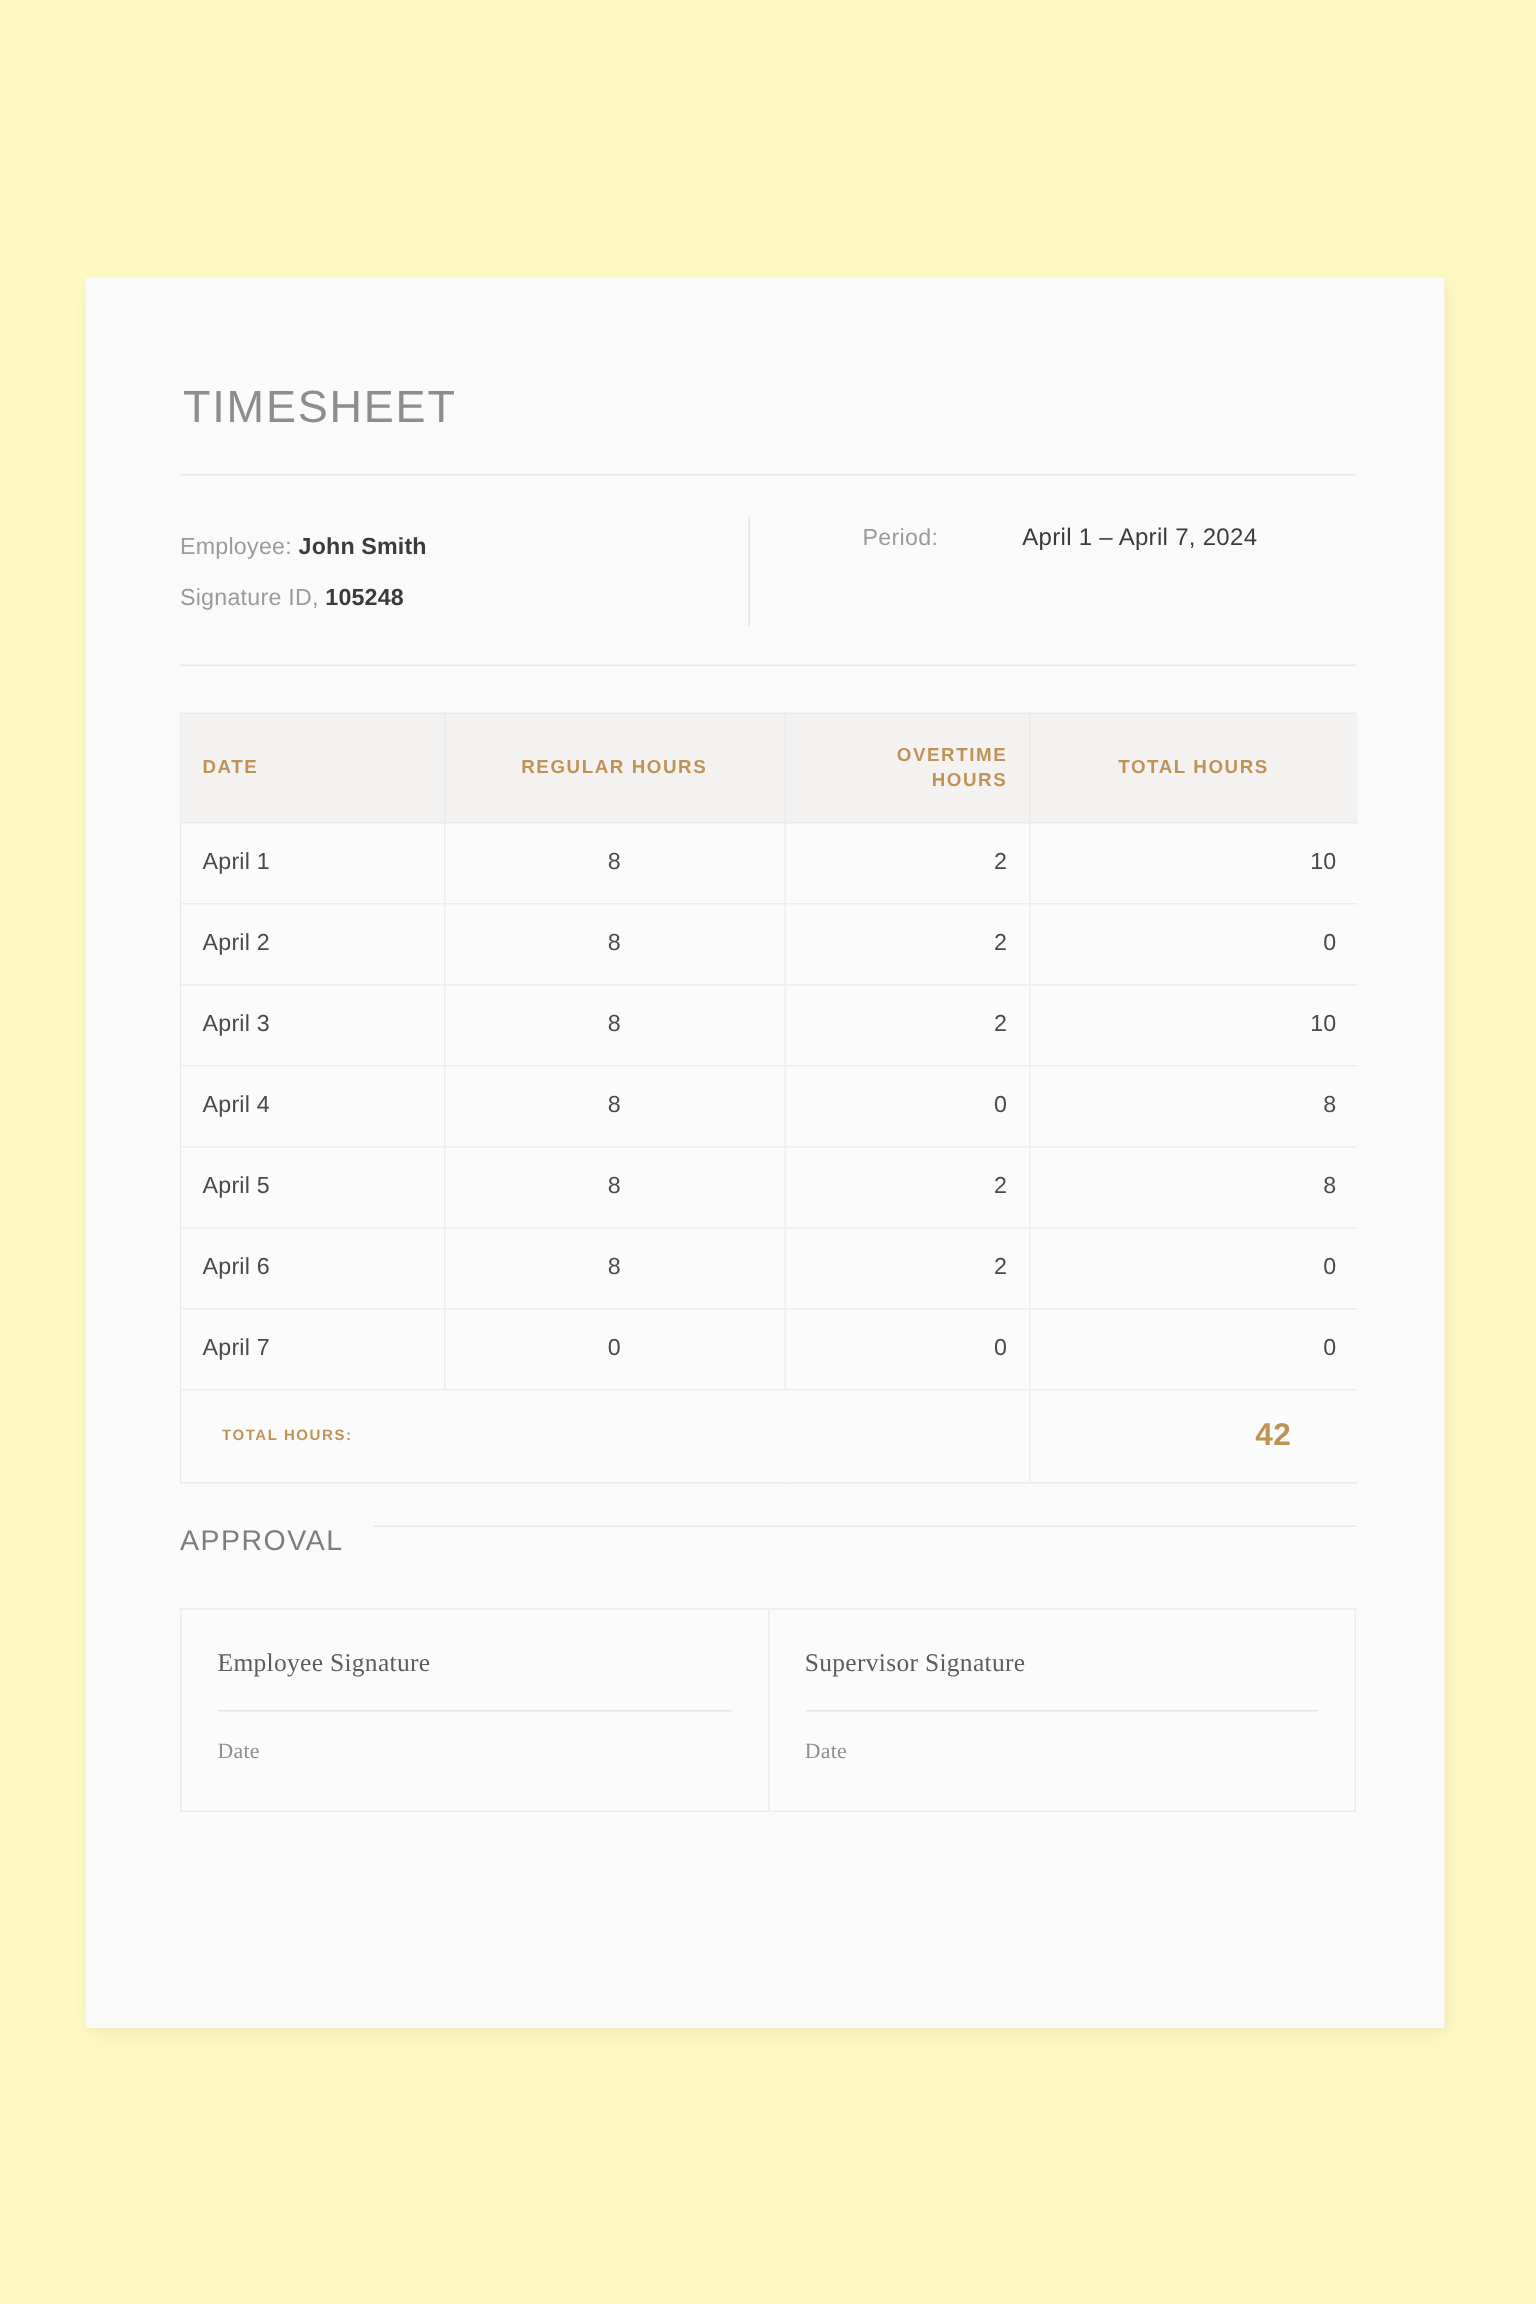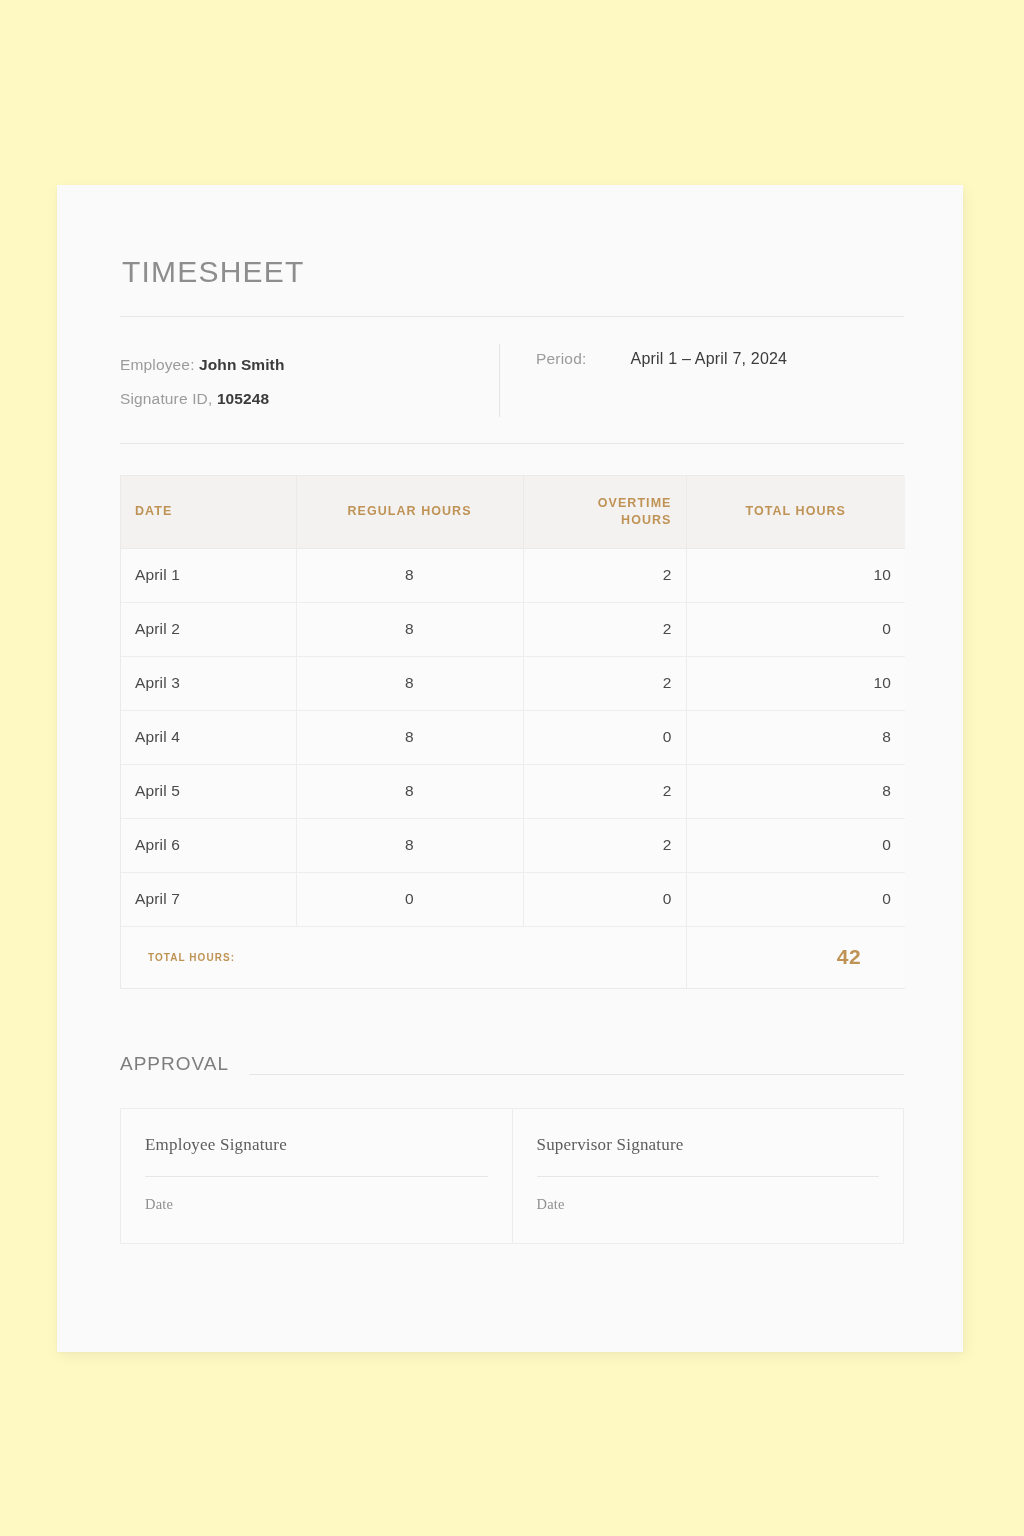--- a/index.html
+++ b/index.html
@@ -97,26 +97,27 @@
     font-weight: 600;
     letter-spacing: 0.1px;
     margin-top: 22px;
   }
 
   .period-label {
     font-size: 15.5px;
     color: #9b9b9b;
     letter-spacing: 0.2px;
     white-space: nowrap;
+    margin-left: 39px;
   }
 
   .period-value {
     font-size: 16px;
     color: #3b3b3b;
-    margin-left: 44px;
+    margin-left: 56px;
     letter-spacing: 0.2px;
     white-space: nowrap;
   }
 
   
   .table-wrap {
     margin-top: 31px;
     width: 784px;
     border: 1px solid #eaeaea;
     border-bottom: none;
@@ -191,22 +192,22 @@
     font-size: 21px;
     font-weight: 700;
     text-align: right;
     padding-right: 44px;
     letter-spacing: 0.4px;
   }
 
   
   .approval-head {
     display: flex;
-    align-items: flex-end;
-    margin-top: 64px;
+    align-items: flex-start;
+    margin-top: 28px;
   }
 
   .approval-title {
     font-size: 19px;
     color: #7d7d7d;
     letter-spacing: 1px;
     font-weight: 400;
     white-space: nowrap;
   }
 

